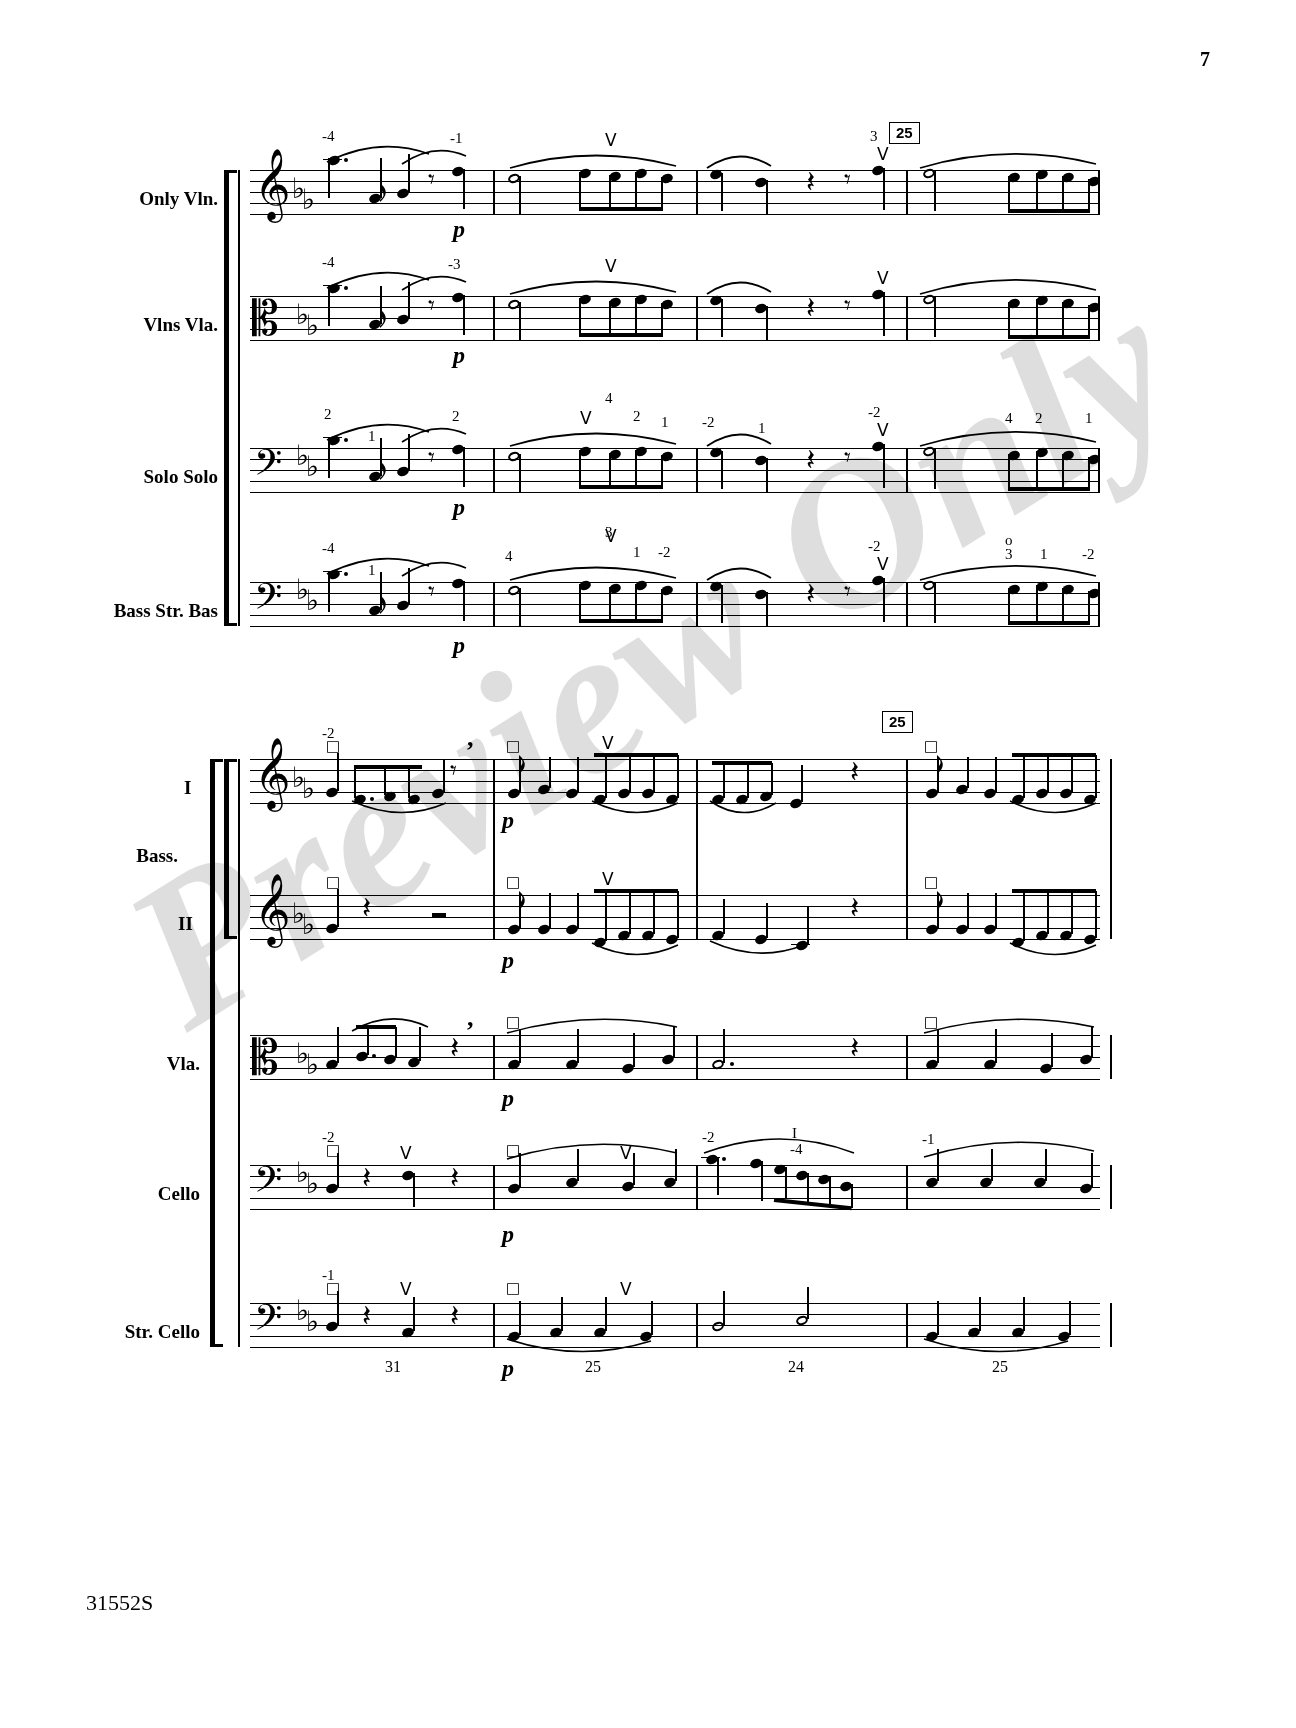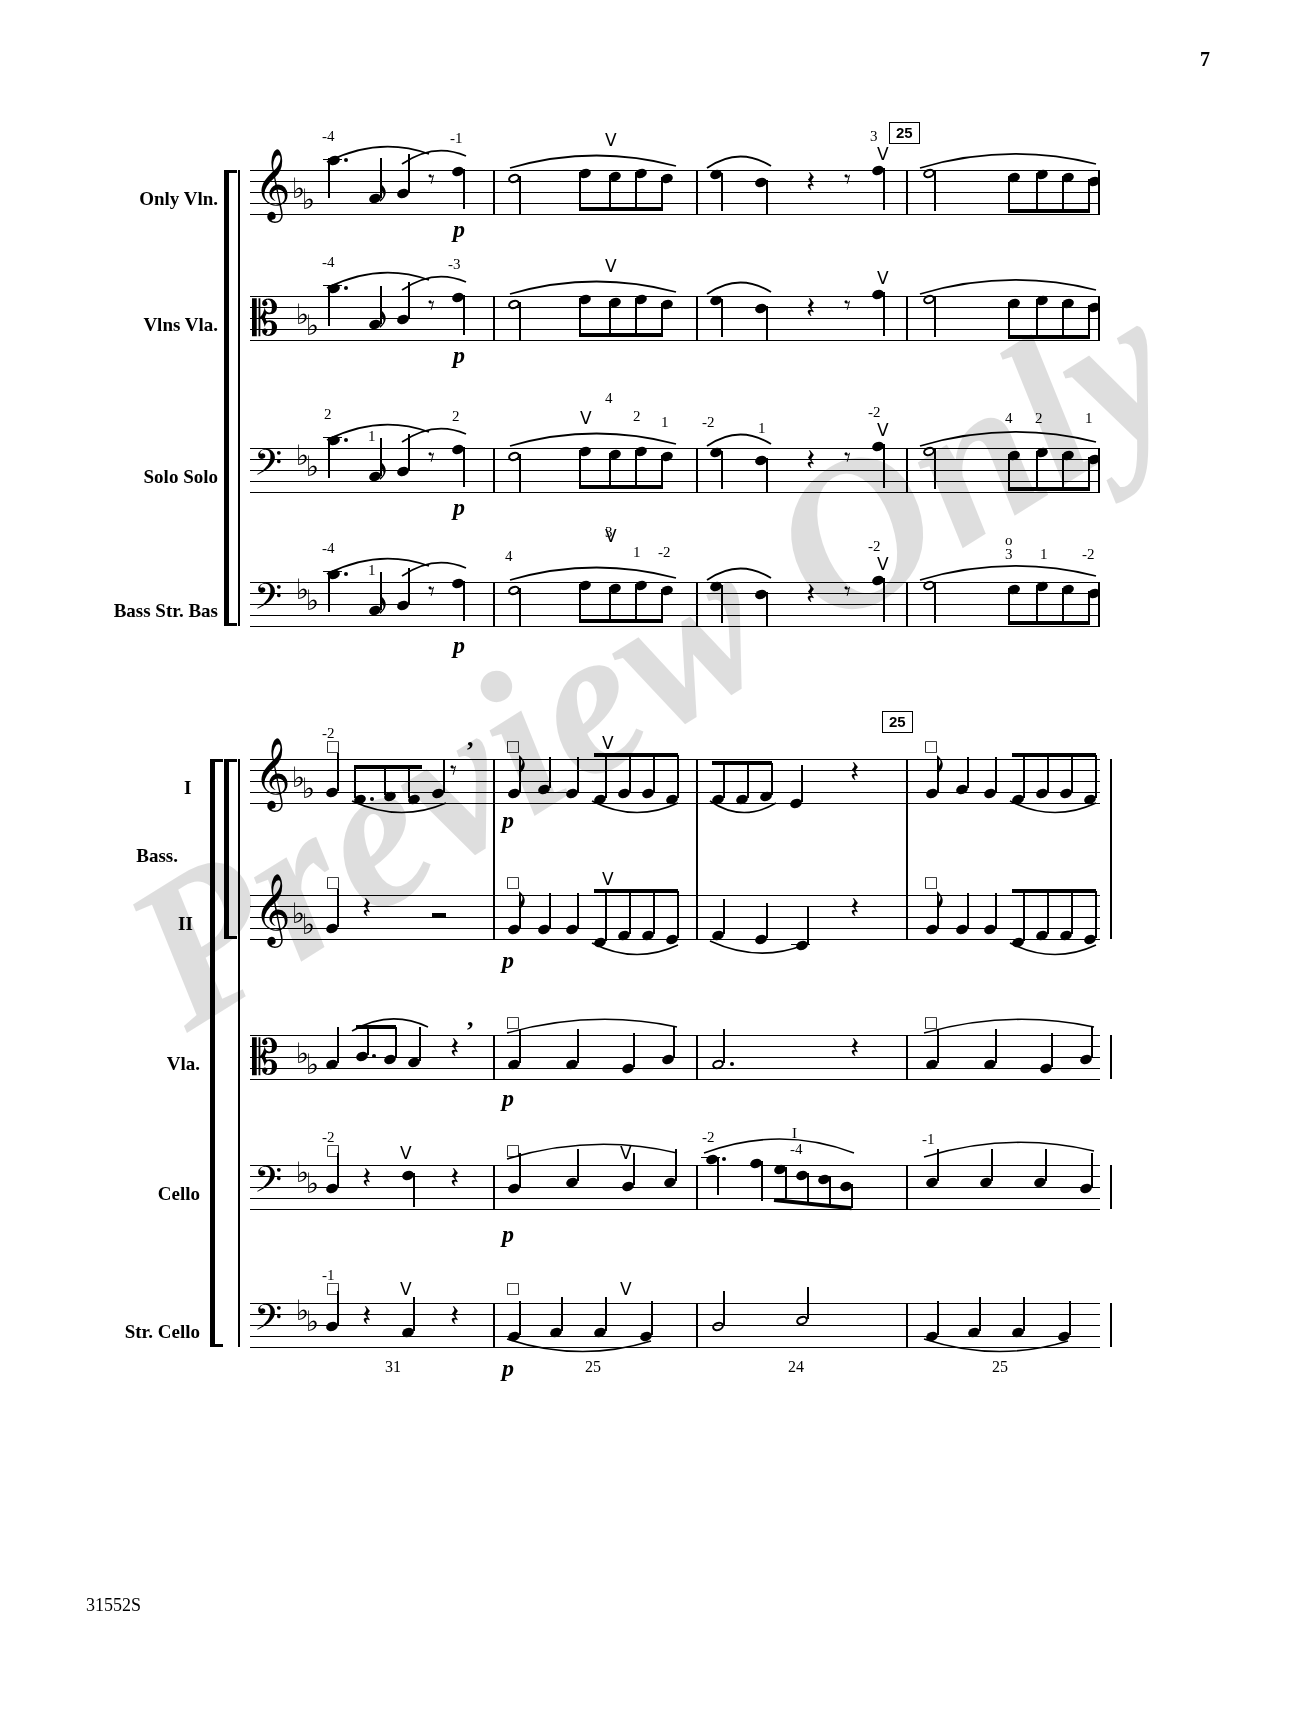--- a/index.html
+++ b/index.html
@@ -51,21 +51,21 @@
     top: 48px;
     font-size: 20px;
     font-weight: 700;
     font-family: "Liberation Serif", serif;
     z-index: 8;
   }
   .plate-number {
     position: absolute;
     left: 86px;
     bottom: 112px;
-    font-size: 18px;
+    font-size: 22px;
     font-family: "Liberation Serif", serif;
     z-index: 8;
   }
   
   .system {
     position: absolute;
     z-index: 6;
   }
   .staff {
     position: absolute;

